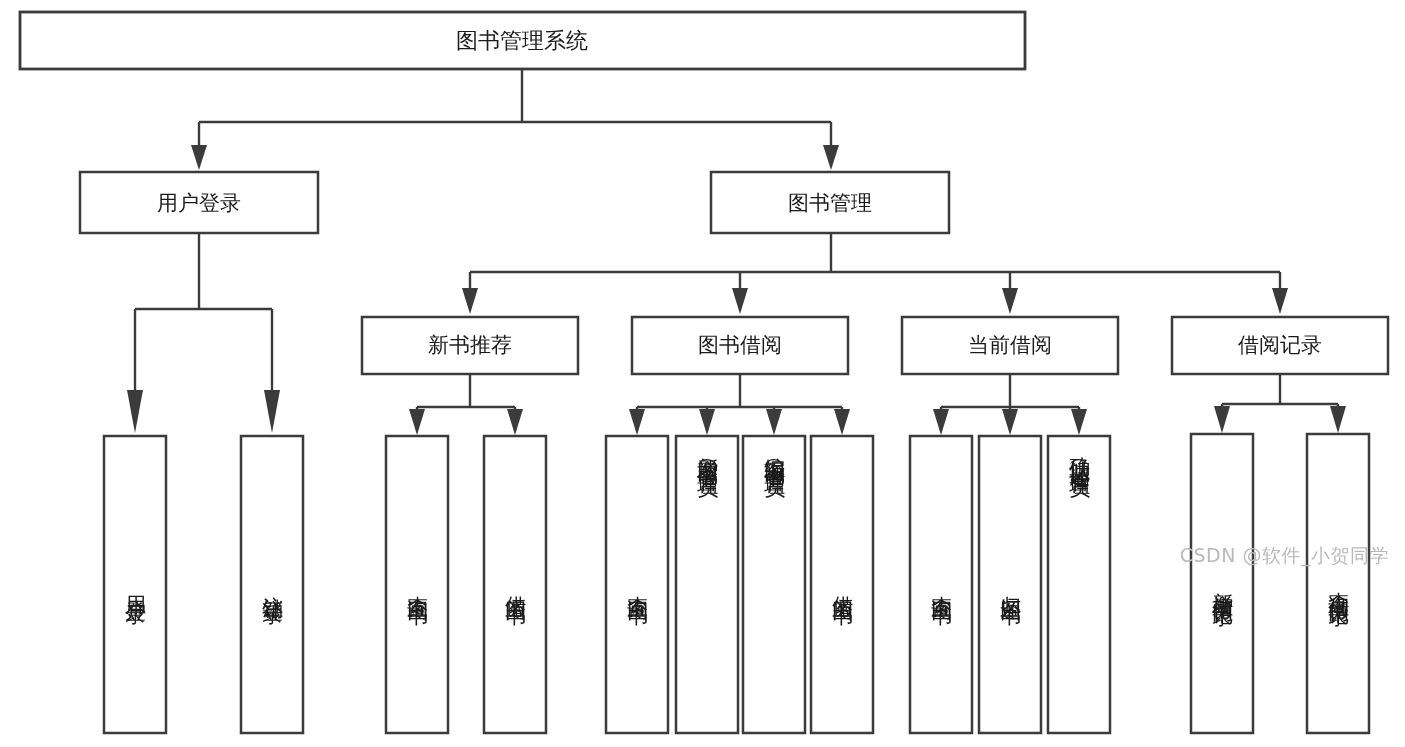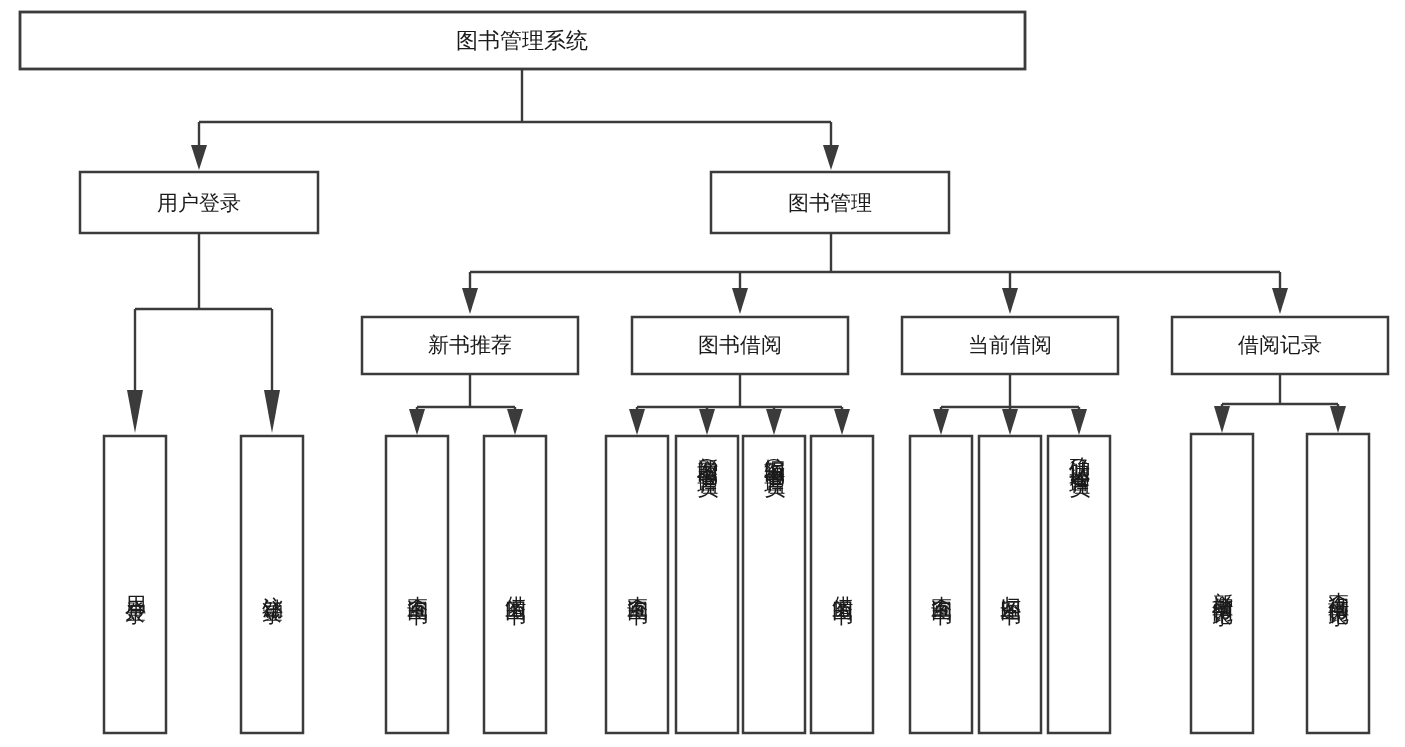--- a/index.html
+++ b/index.html
@@ -253,13 +253,14 @@
   <div class="leaf-label-wrap" style="left:1048px; top:440px; width:62px; height:297px; align-items:flex-start;">
     <span class="leaf-label">确认归还（管理员）</span>
   </div>
   <div class="leaf-label-wrap" style="left:1191px; top:434px; width:62px; height:299px;">
     <span class="leaf-label">新增借阅记录</span>
   </div>
   <div class="leaf-label-wrap" style="left:1307px; top:434px; width:62px; height:299px;">
     <span class="leaf-label">查询借阅记录</span>
   </div>
 
+  <div class="watermark">CSDN @软件_小贺同学</div>
 </div>
 
 </body></html>

